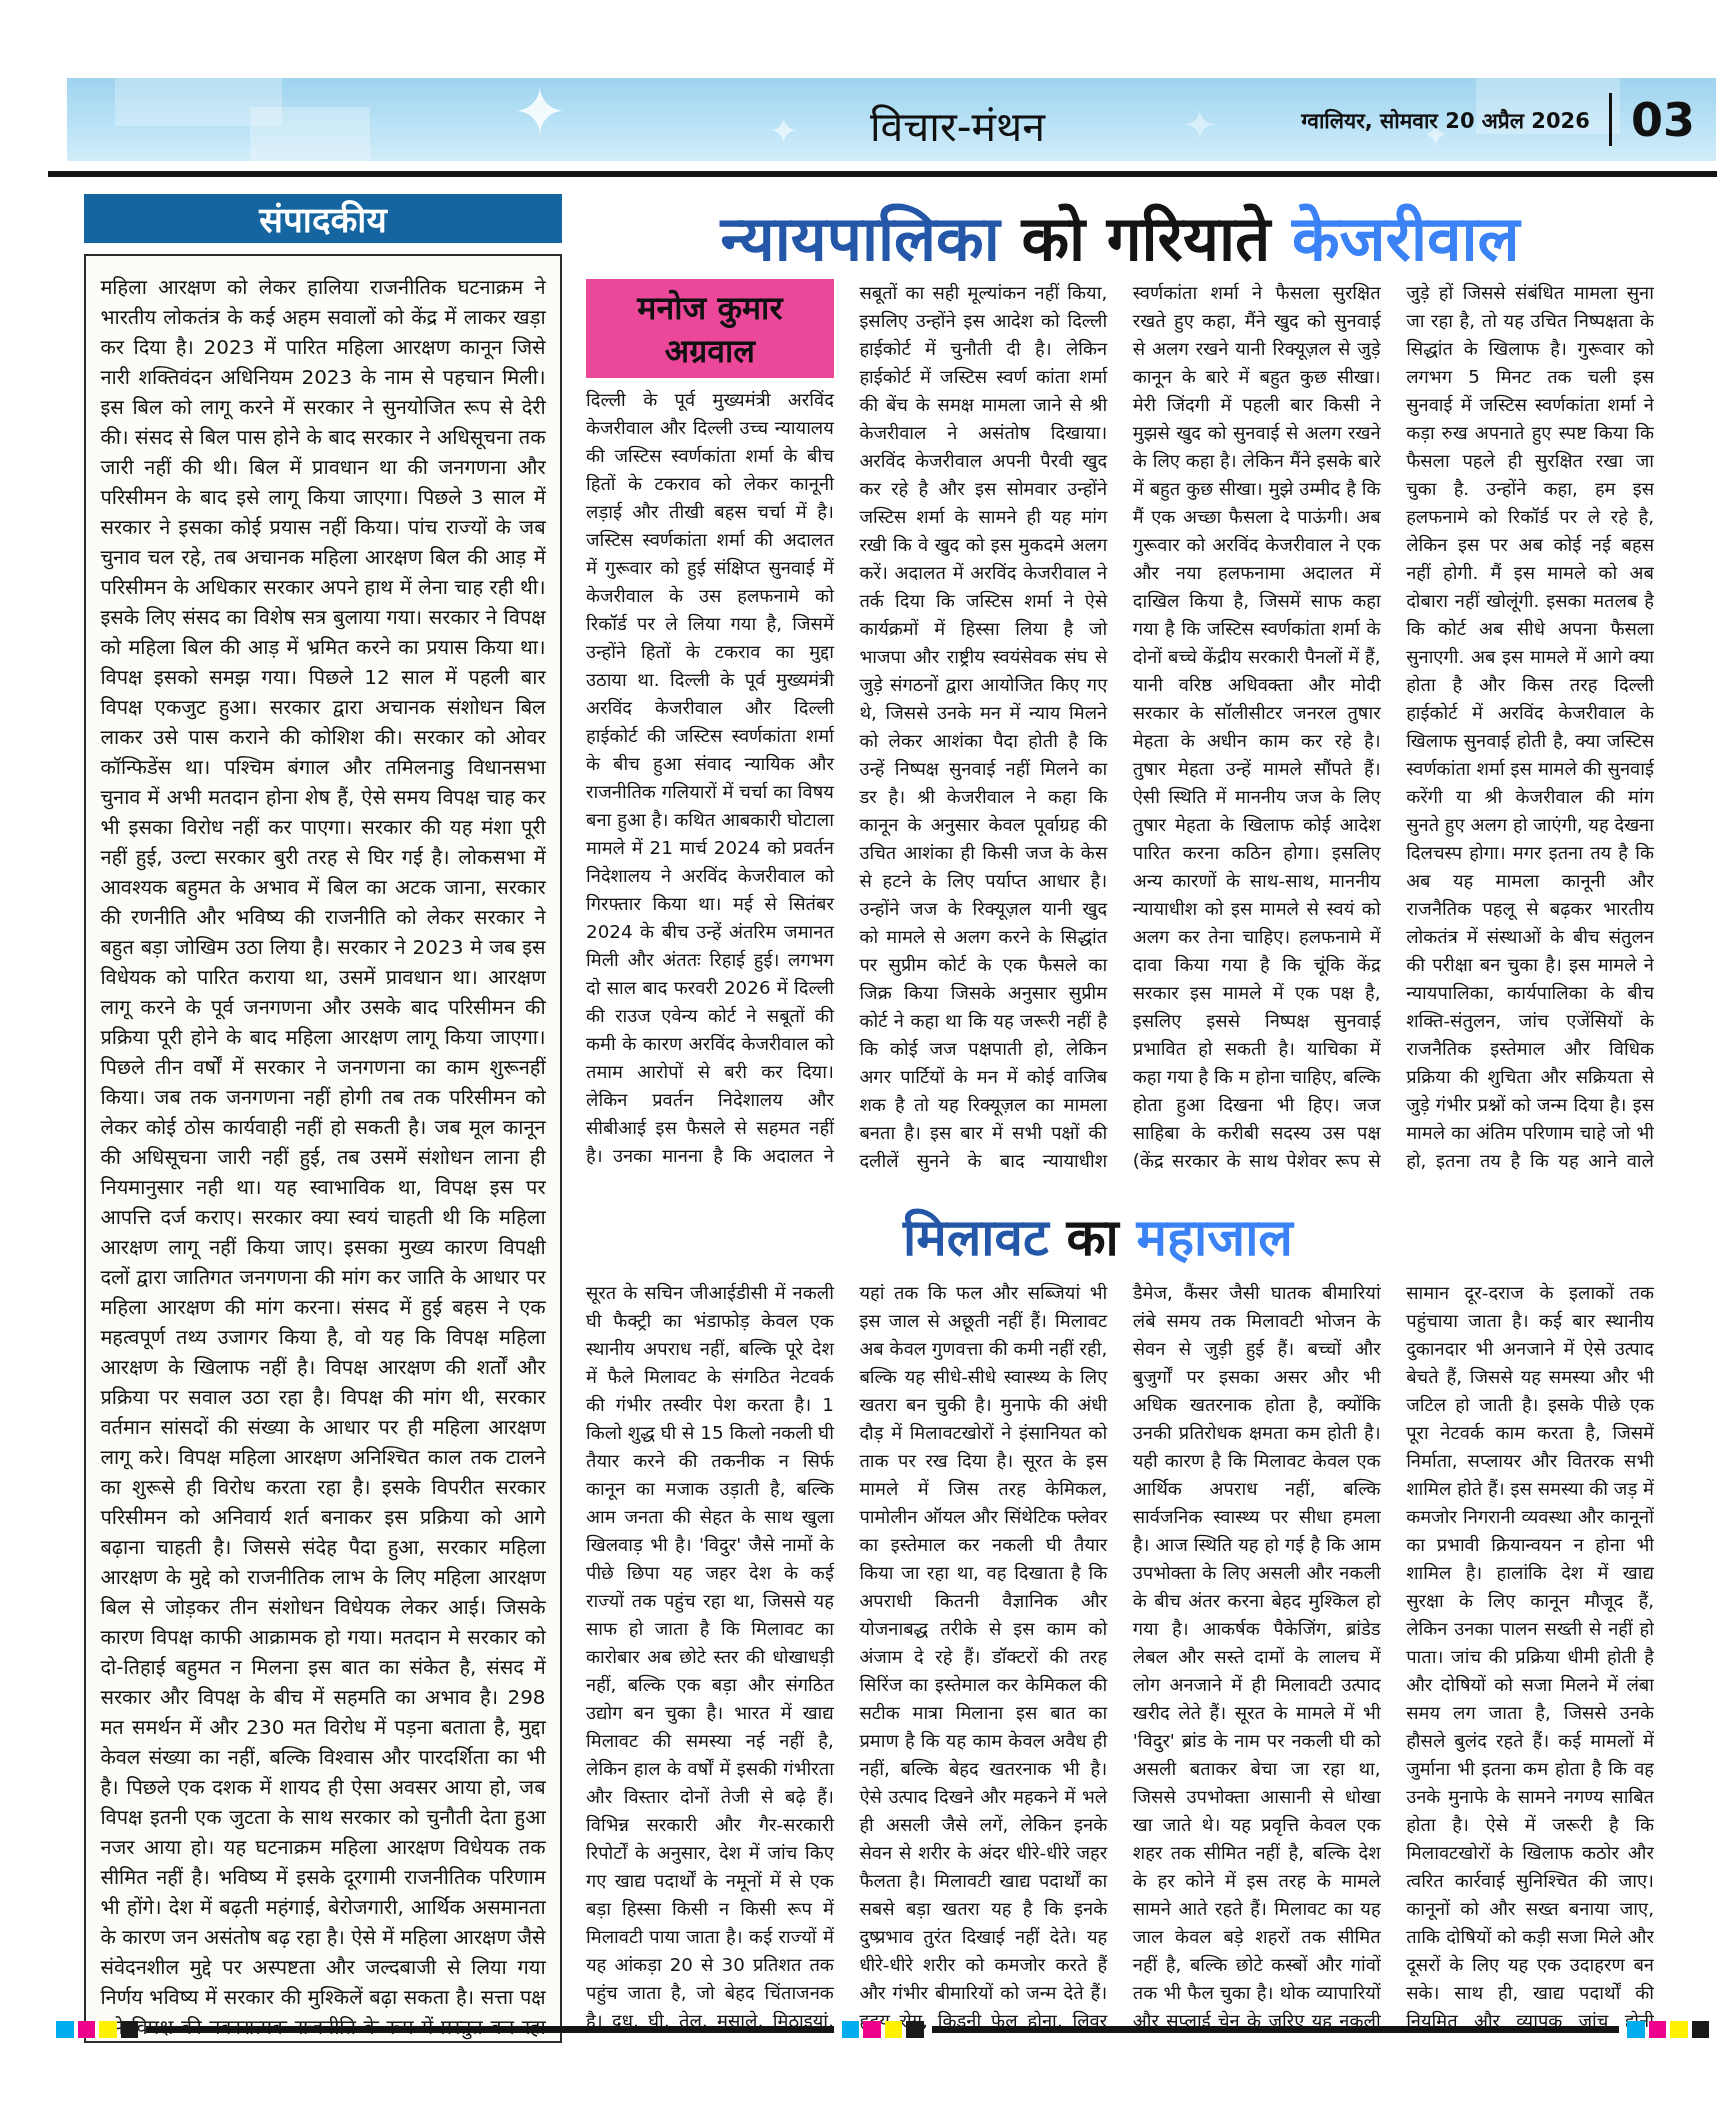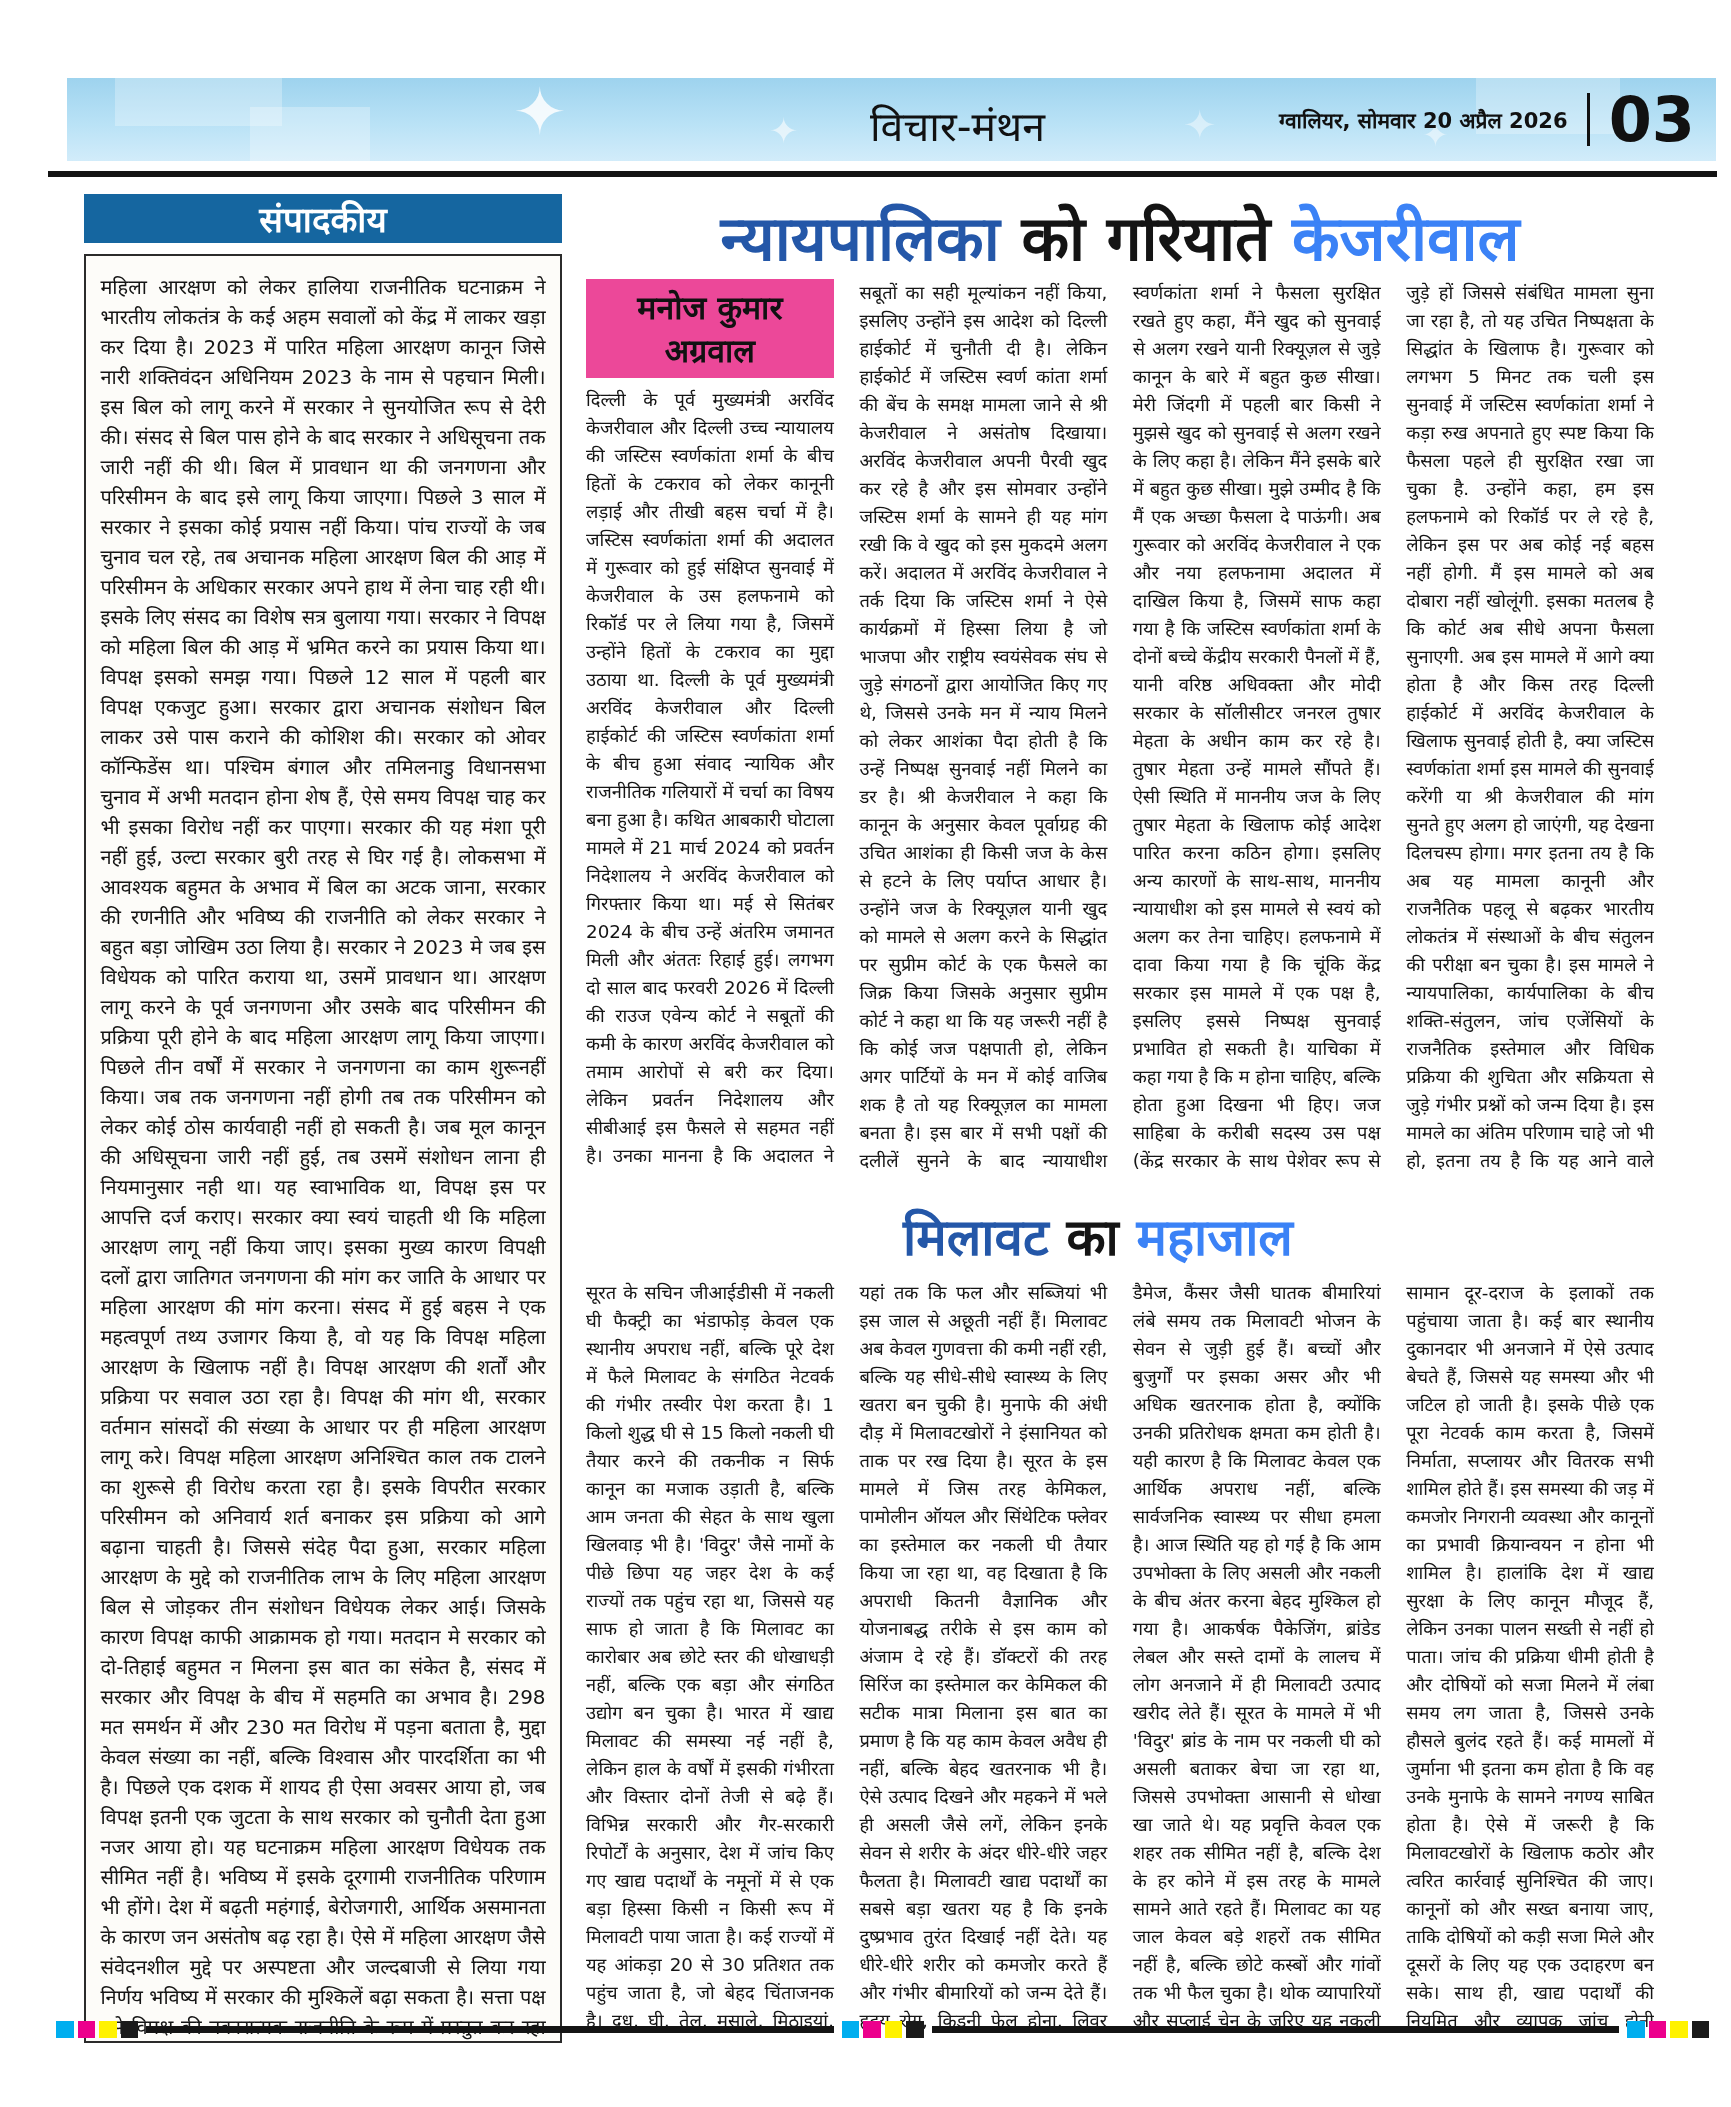--- a/index.html
+++ b/index.html
@@ -10,21 +10,21 @@
     background:linear-gradient(180deg,#9ed3ee 0%,#b9e2f6 55%,#d2ecfa 100%);overflow:hidden;}
   .masthead .patch{position:absolute;background:rgba(255,255,255,.28);}
   .logo{position:absolute;left:37px;top:4.8px;font-size:61px;font-weight:bold;color:#d01418;
         letter-spacing:1.6px;text-shadow:0.8px 1.6px 0 rgba(120,0,0,.25);white-space:nowrap;}
   .star{position:absolute;color:#ffffff;opacity:.85;}
   .section-title{position:absolute;left:54%;top:19px;transform:translateX(-50%);
         font-size:41px;font-weight:normal;color:#111;white-space:nowrap;}
   .dateline-wrap{position:absolute;right:21px;top:0;height:100%;display:flex;align-items:center;gap:19px;}
   .dateline{font-size:21px;font-weight:bold;color:#111;white-space:nowrap;margin-left:23px;}
   .date-divider{width:3.2px;height:53px;background:#111;}
-  .page-number{font-size:62px;font-weight:bold;color:#111;}
+  .page-number{font-size:46px;font-weight:bold;color:#111;}
   .top-rule{position:absolute;left:48px;top:171px;width:1669px;height:5.6px;background:#141414;}
   
   .editorial-banner{position:absolute;left:84px;top:194px;width:478px;height:49px;background:#1566a0;
         display:flex;align-items:center;justify-content:center;gap:21px;flex-direction:column;}
   .editorial-banner .dash{height:9.6px;border-radius:4.8px;background:#fff;flex:0 0 120px;}
   .editorial-banner .label{color:#fff;font-size:35px;font-weight:bold;white-space:nowrap;}
   .editorial-box{position:absolute;left:84px;top:254px;width:478px;height:1789px;
         border:2.4px solid #2b2b2b;background:#fdfcf9;box-sizing:border-box;
         padding:16px 14.4px;overflow:hidden;}
   .editorial-body{font-size:20px;line-height:30px;text-align:justify;color:#141414;}

